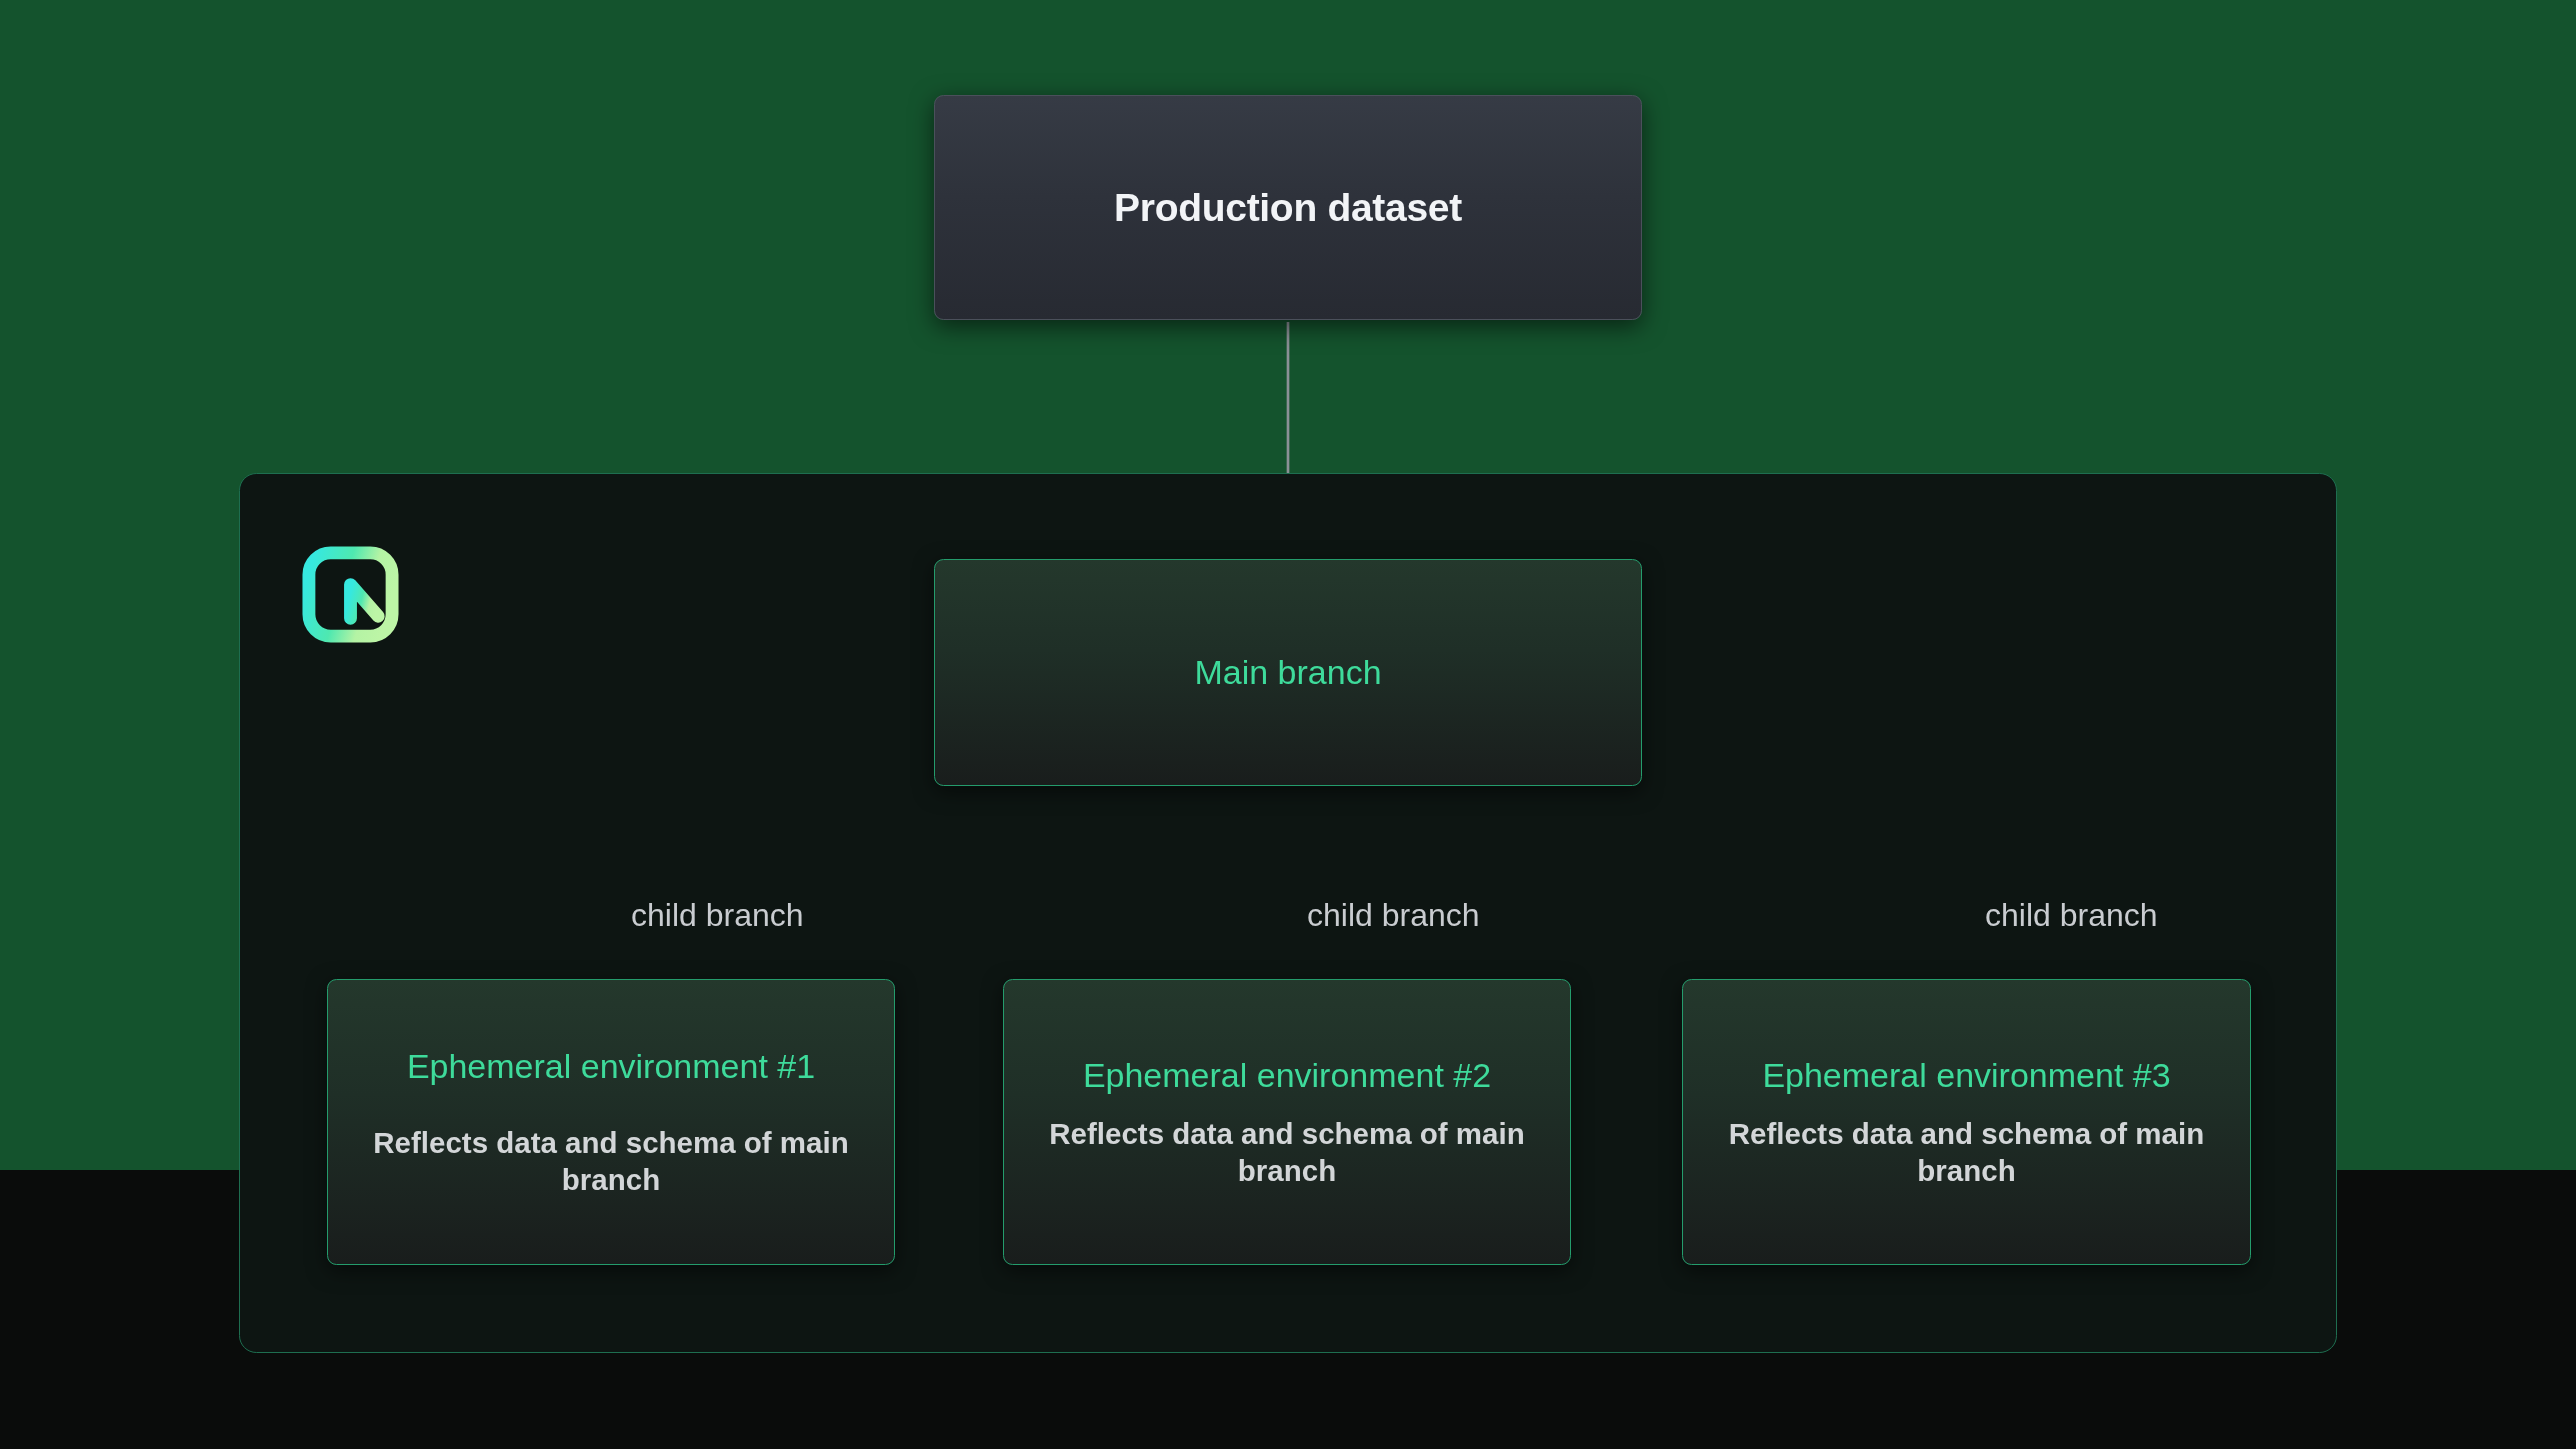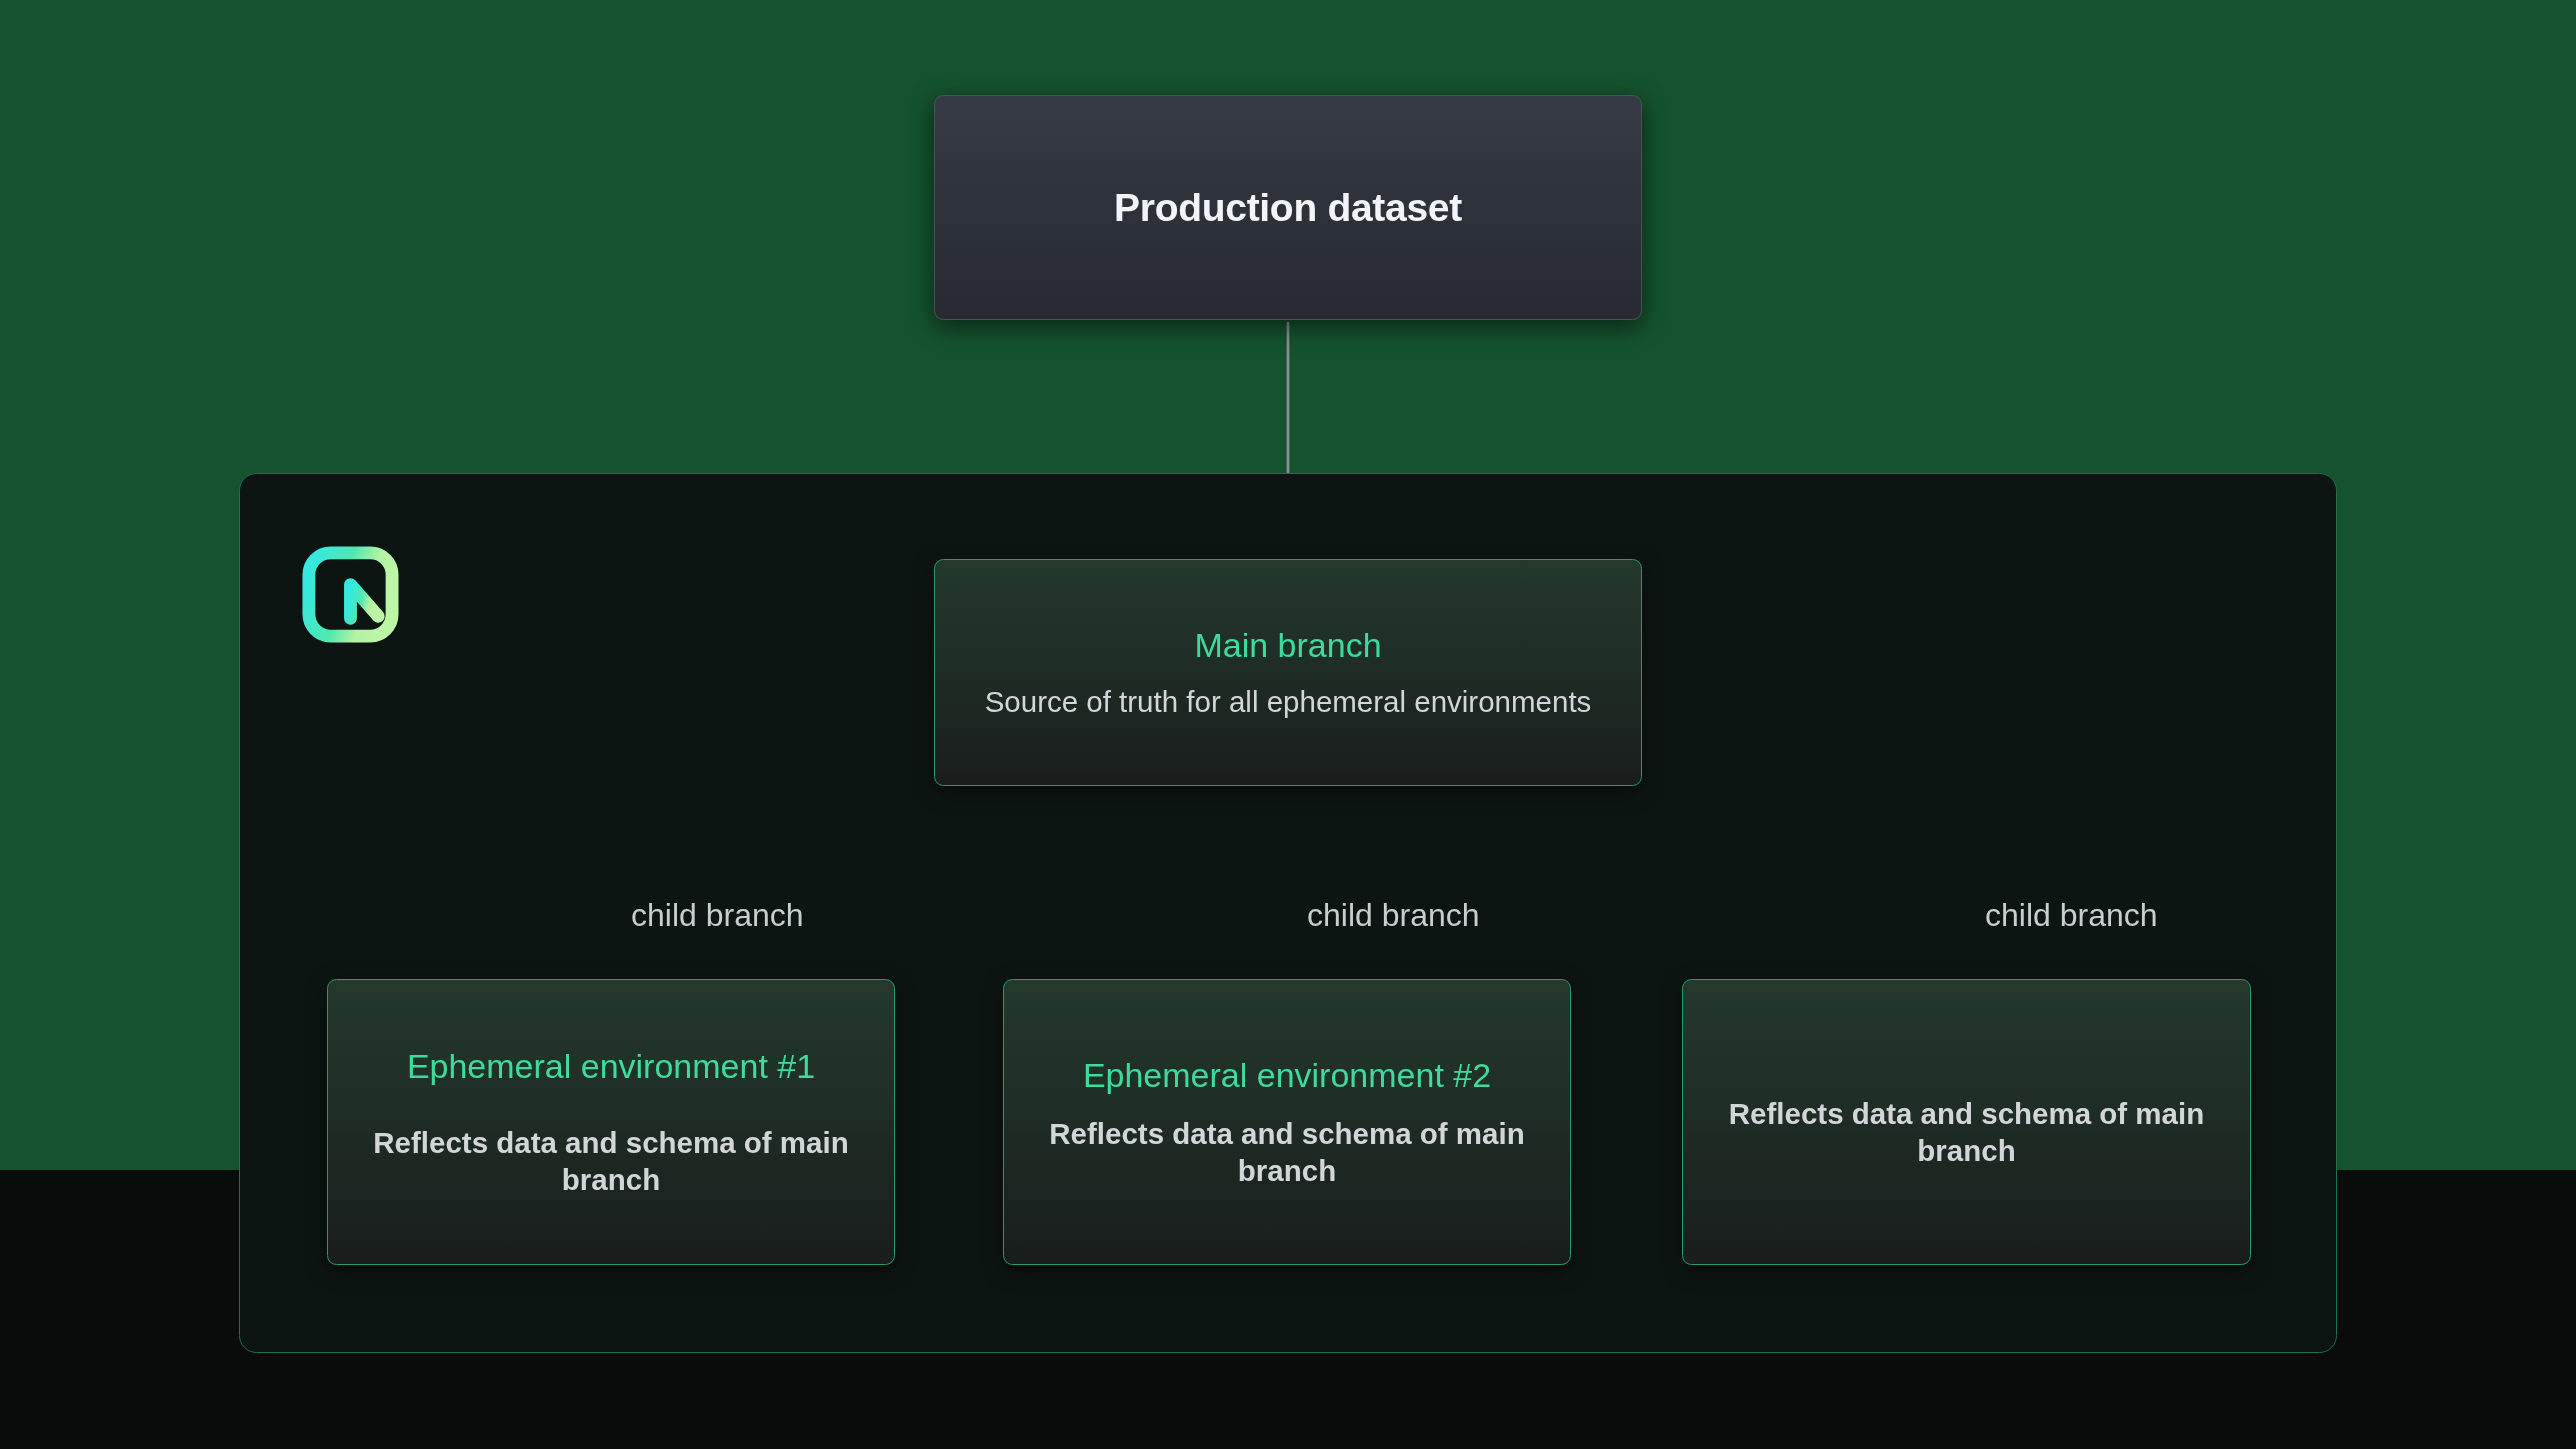--- a/index.html
+++ b/index.html
@@ -176,34 +176,34 @@
       </defs>
 
       <rect x="8" y="8" width="84" height="84" rx="22" ry="22" fill="none" stroke="url(#neonGrad)" stroke-width="13"></rect>
 
       <path d="M 50 74 L 50 40 L 78 72" fill="none" stroke="url(#neonGrad)" stroke-width="13" stroke-linecap="round" stroke-linejoin="round"></path>
     </svg>
   </div>
 
   <div class="branch-card" id="card-main">
     <div class="branch-title">Main branch</div>
-    <div class="branch-desc">Source of truth for all ephemeral environments</div>
   </div>
 
   <div class="branch-card eph" id="card-eph-1">
     <div class="branch-title">Ephemeral environment #1</div>
     <div class="branch-desc">Reflects data and schema of main branch</div>
   </div>
 
   <div class="branch-card eph" id="card-eph-2">
     <div class="branch-title">Ephemeral environment #2</div>
     <div class="branch-desc">Reflects data and schema of main branch</div>
   </div>
 
   <div class="branch-card eph" id="card-eph-3">
+    <div class="branch-title">Ephemeral environment #3</div>
     <div class="branch-desc">Reflects data and schema of main branch</div>
   </div>
 
   <div class="wire-label" id="label-child-1">child branch</div>
   <div class="wire-label" id="label-child-2">child branch</div>
   <div class="wire-label" id="label-child-3">child branch</div>
 
 </div>
 
 

